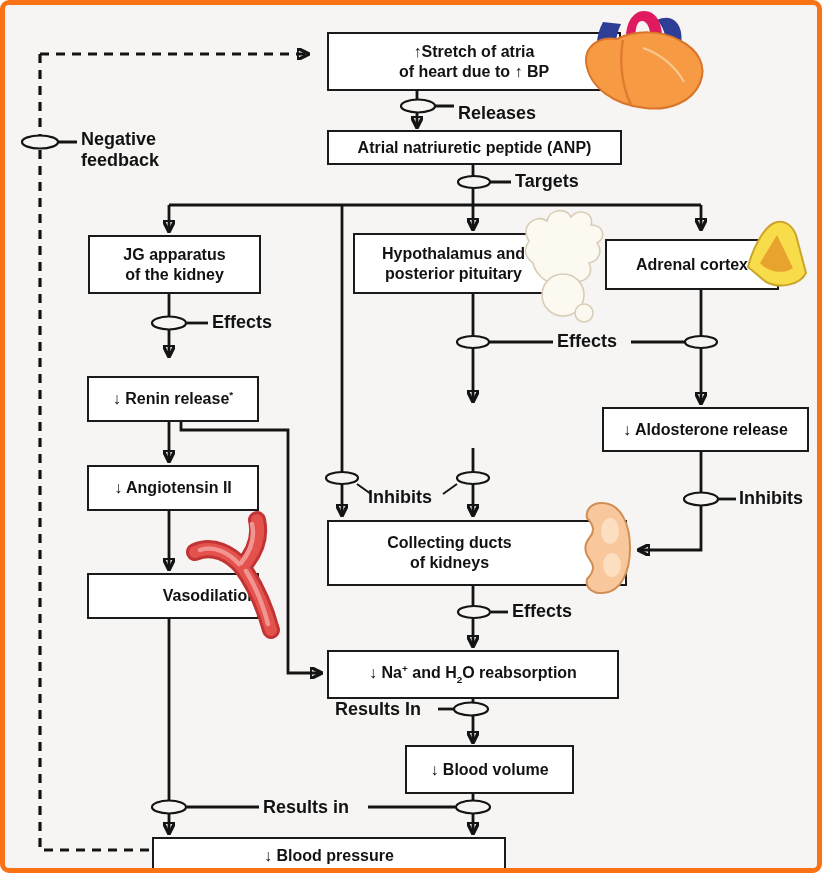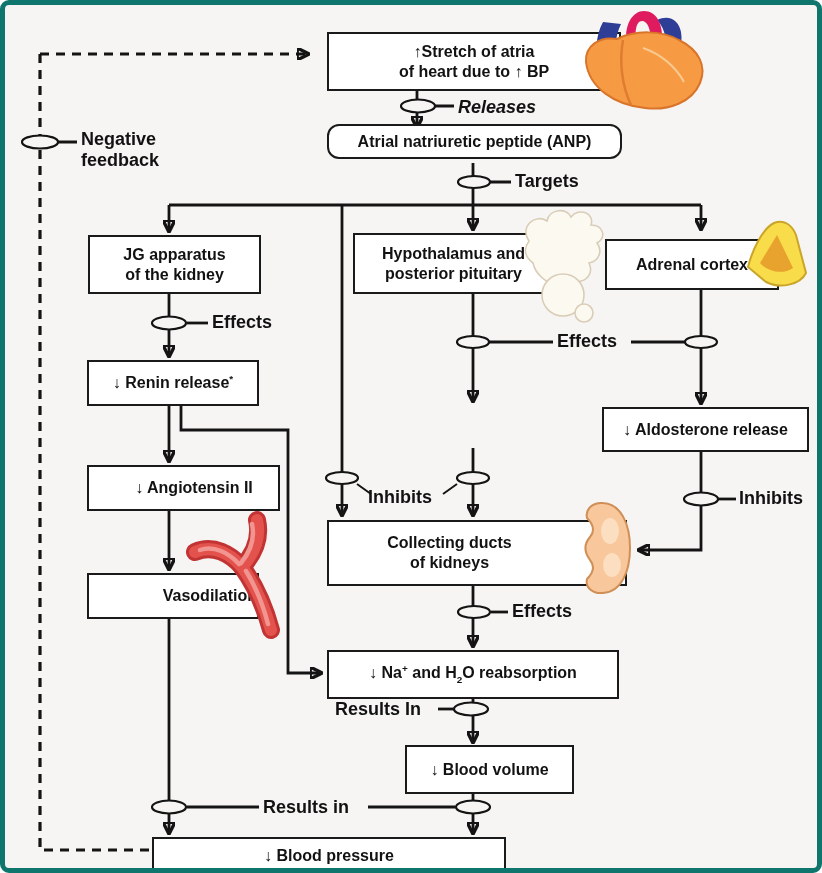--- a/index.html
+++ b/index.html
@@ -1,18 +1,18 @@
 <!DOCTYPE html>
 <html><head>
 <meta charset="utf-8">
 <style>
   html,body{margin:0;padding:0;background:#fff;}
   .stage{
     position:relative;width:822px;height:873px;box-sizing:border-box;
-    background:#f6f5f3;border:5px solid #0f766e;border-radius:9px;overflow:hidden;
+    background:#f6f5f3;border:5px solid #f97316;border-radius:9px;overflow:hidden;
     font-family:"Liberation Sans",sans-serif;color:#121212;
   }
   .wires{position:absolute;left:0;top:0;z-index:1;}
   .wires path{fill:none;stroke:#141414;stroke-width:2.8;}
   .wires path.thin{stroke-width:2;}
   .wires path.dash{stroke-width:3.2;stroke-dasharray:9 7;}
   .wires ellipse{fill:#f6f5f3;stroke:#141414;stroke-width:2.2;}
   .node{
     position:absolute;z-index:2;background:#ffffff;border:2px solid #1a1a1a;
     display:flex;flex-direction:column;align-items:center;justify-content:center;
@@ -91,43 +91,43 @@
       <ellipse cx="164" cy="802" rx="17" ry="6.5"></ellipse>
       <ellipse cx="468" cy="802" rx="17" ry="6.5"></ellipse>
     </g>
   </svg>
 
   <div class="node big" style="left:322px;top:27px;width:290px;height:55px;">
     <div>↑Stretch of atria</div>
     <div>of heart due to ↑ BP</div>
   </div>
 
-  <div class="node big" style="left:322px;top:119px;width:291px;height:31px;border-radius:12px;">
+  <div class="node big" style="left:322px;top:125px;width:291px;height:31px;">
     <div>Atrial natriuretic peptide (ANP)</div>
   </div>
 
   <div class="node" style="left:83px;top:230px;width:169px;height:55px;">
     <div>JG apparatus</div>
     <div>of the kidney</div>
   </div>
 
   <div class="node" style="left:348px;top:228px;width:197px;height:57px;">
     <div>Hypothalamus and</div>
     <div>posterior pituitary</div>
   </div>
 
   <div class="node" style="left:600px;top:234px;width:170px;height:47px;">
     <div>Adrenal cortex</div>
   </div>
 
-  <div class="node" style="left:82px;top:355px;width:168px;height:42px;">
+  <div class="node" style="left:82px;top:371px;width:168px;height:42px;">
     <div><span>↓ Renin release</span><sup>*</sup></div>
   </div>
 
-  <div class="node" style="left:82px;top:460px;width:168px;height:42px;padding-left:21px;">
+  <div class="node" style="left:82px;top:460px;width:168px;height:42px;">
     <div>↓ Angiotensin II</div>
   </div>
 
   <div class="node" style="left:82px;top:568px;width:168px;height:42px;align-items:flex-end;">
     <div>Vasodilation</div>
   </div>
 
 
   <div class="node" style="left:597px;top:402px;width:203px;height:41px;">
     <div>↓ Aldosterone release</div>
@@ -147,21 +147,21 @@
   </div>
 
   <div class="node" style="left:147px;top:832px;width:350px;height:34px;">
     <div>↓ Blood pressure</div>
   </div>
 
   <div class="clabel" style="left:76px;top:124px;">
     <div>Negative</div>
     <div>feedback</div>
   </div>
-  <div class="clabel" style="left:453px;top:92px;font-style:italic;">Releases</div>
+  <div class="clabel" style="left:453px;top:98px;">Releases</div>
   <div class="clabel" style="left:510px;top:166px;">Targets</div>
   <div class="clabel" style="left:207px;top:307px;">Effects</div>
   <div class="clabel" style="left:552px;top:326px;">Effects</div>
   <div class="clabel" style="left:363px;top:482px;">Inhibits</div>
   <div class="clabel" style="left:734px;top:483px;">Inhibits</div>
   <div class="clabel" style="left:507px;top:596px;">Effects</div>
   <div class="clabel" style="left:330px;top:694px;">Results In</div>
   <div class="clabel" style="left:258px;top:792px;">Results in</div>
 
   <div class="icon" style="left:568px;top:1px;width:145px;height:108px;">

